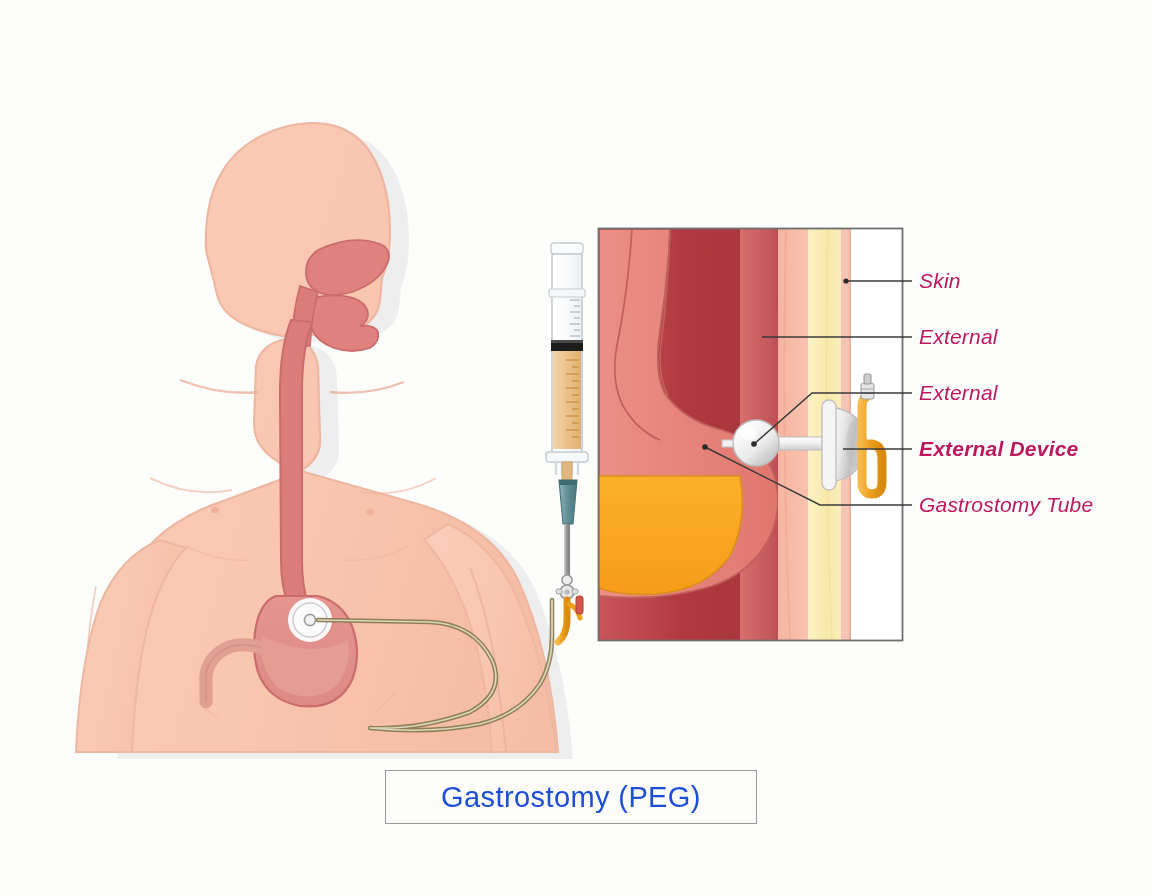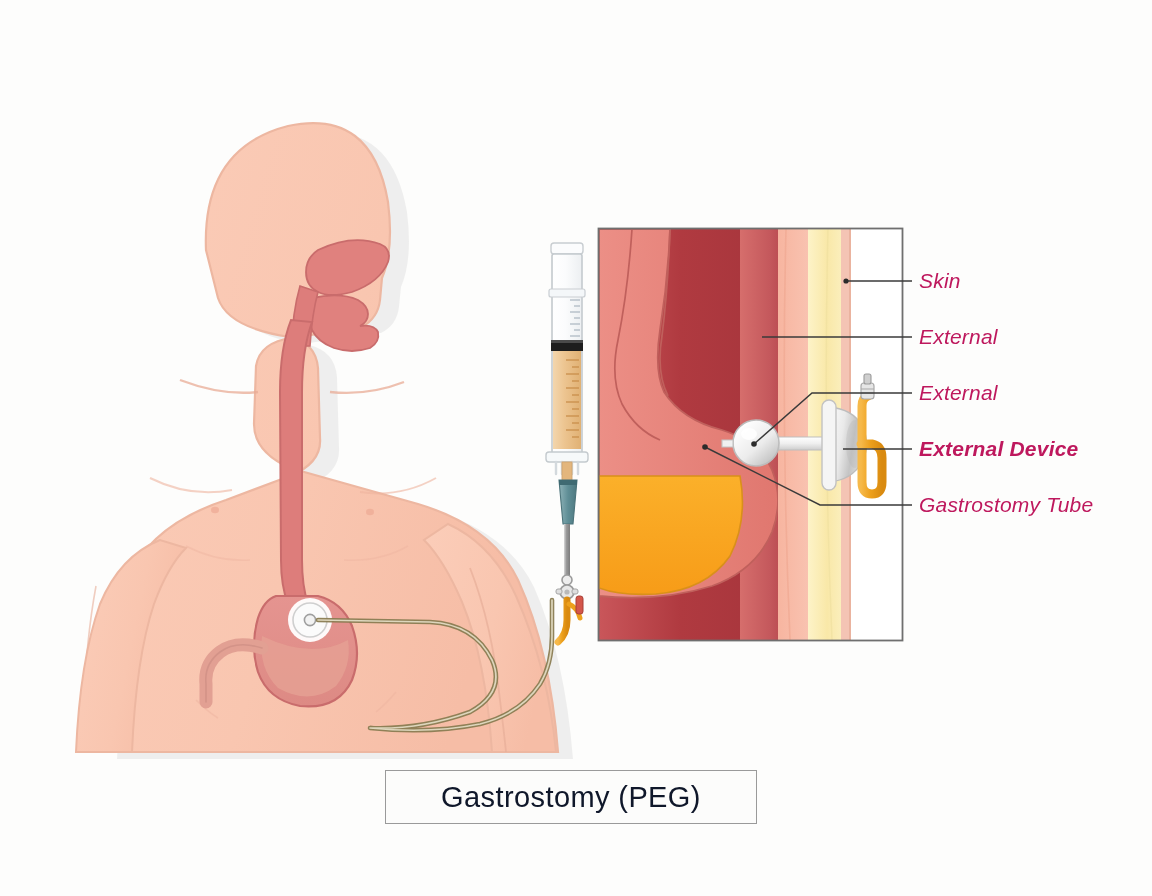--- a/index.html
+++ b/index.html
@@ -47,21 +47,21 @@
     border: 1.4px solid #9a9a9a;
     background: #fcfcfb;
     display: flex;
     align-items: center;
     justify-content: center;
     box-sizing: border-box;
   }
   #caption-text {
     font-family: "Liberation Sans", sans-serif;
     font-size: 29px;
-    color: #0f172a;
+    color: #1d4ed8;
     letter-spacing: 0.4px;
   }
 </style>
 </head>
 <body>
 
 <div id="figure-root">
 
   <svg id="figure-svg" viewBox="0 0 1152 896">
     <defs>

